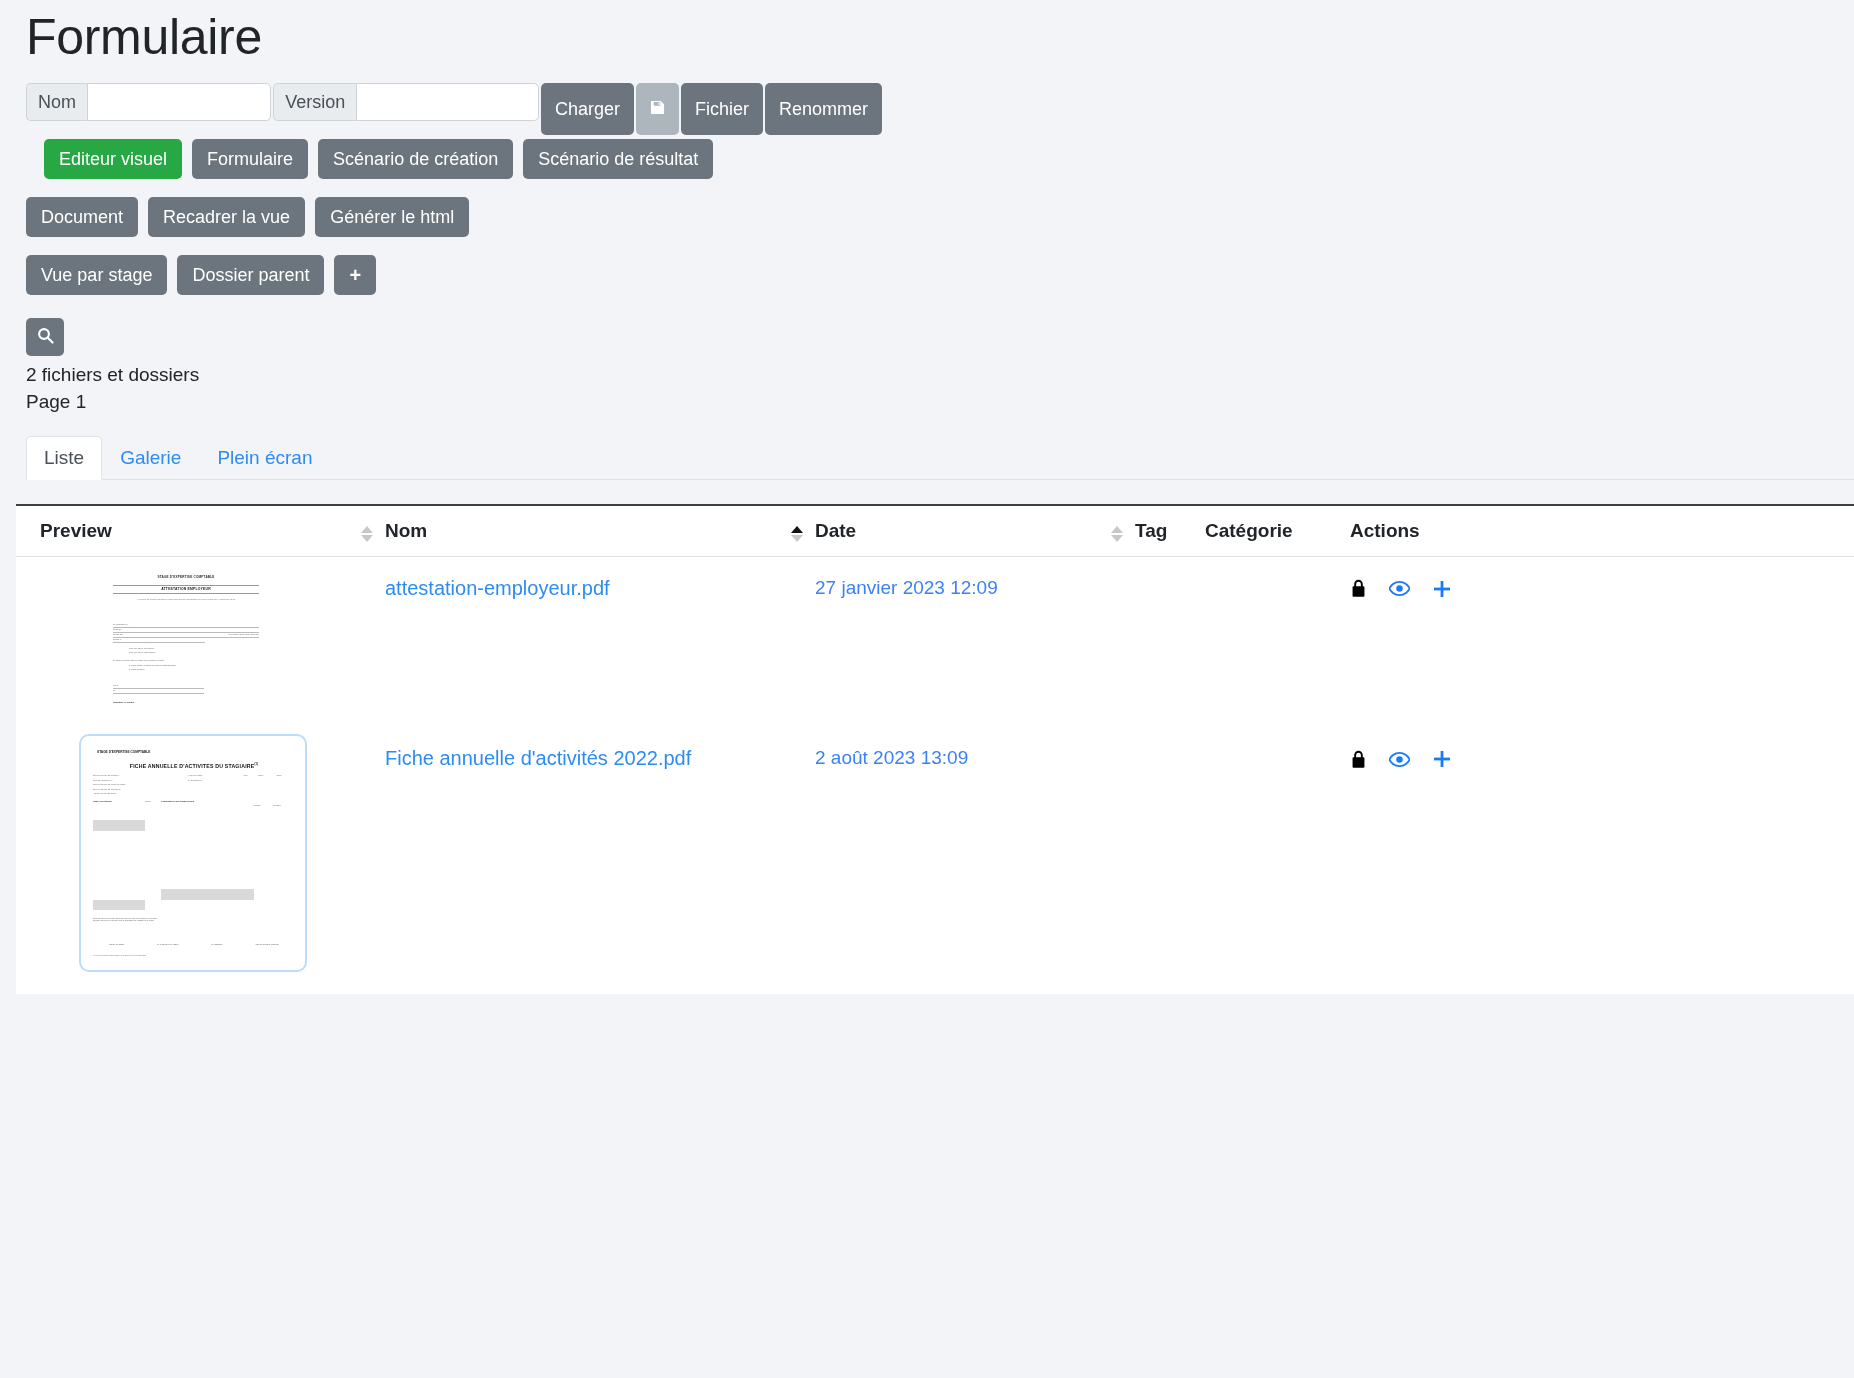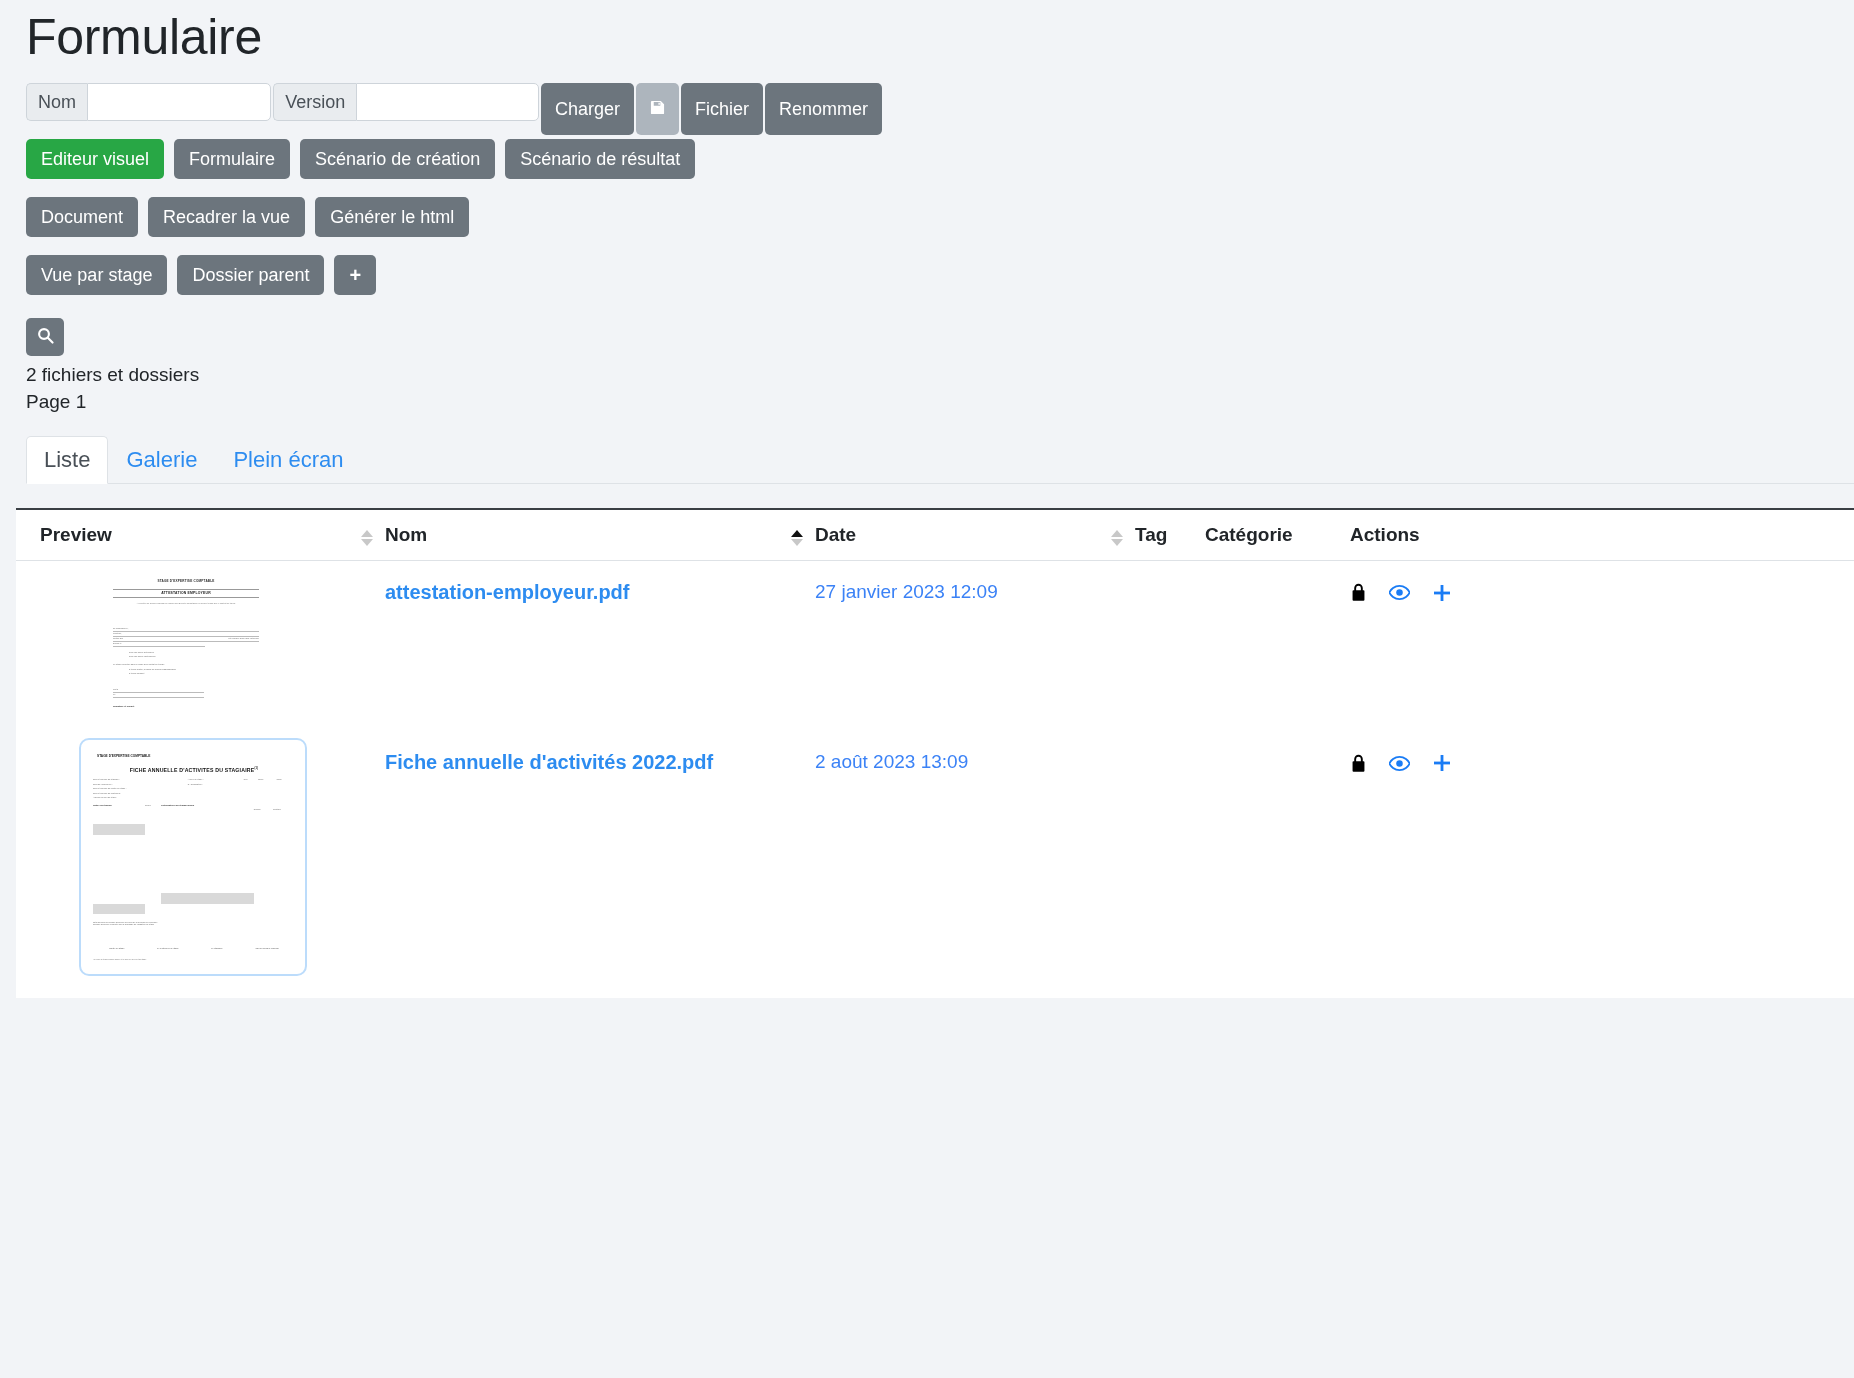--- a/index.html
+++ b/index.html
@@ -83,21 +83,21 @@
   }
   .btn-sm-grp {
     border-radius: 5px;
     margin-left: 2px;
     height: 52px;
     padding: 0 14px;
   }
   .btn-secondary-light {
     background: #adb5bd;
   }
-  .btn-success { background: #28a745; }
+  .btn-success { background: #28a745; margin-left: 18px; }
 
   
   .btn-row {
     display: flex;
     gap: 10px;
     margin: 18px 0 0 10px;
     align-items: center;
   }
   .btn-row .btn { height: 40px; padding: 0 15px; }
 
@@ -124,21 +124,21 @@
   .tabs {
     display: flex;
     margin: 20px 0 0 10px;
     border-bottom: 1px solid #dee2e6;
     width: 1844px;
     box-sizing: border-box;
     align-items: flex-end;
   }
   .tab {
     padding: 10px 17px;
-    font-size: 22px;
+    font-size: 19px;
     color: #2d8cf0;
     cursor: pointer;
     border: 1px solid transparent;
     border-radius: 5px 5px 0 0;
     margin-bottom: -1px;
     background: transparent;
     text-decoration: none;
   }
   .tab.active {
     background: #fff;
@@ -200,21 +200,20 @@
     vertical-align: top;
     border: none;
     background: #fff;
   }
   .cell-pad { padding-top: 20px; }
 
   .file-link {
     color: #2d8cf0;
     text-decoration: none;
     font-size: 20px;
-    font-weight: bold;
   }
   .date-text { font-size: 19px; color: #3b82f6; }
 
   .actions-cell {
     display: flex;
     align-items: center;
     gap: 22px;
     padding-top: 22px;
   }
   .act-icon { cursor: pointer; display:inline-flex; }

